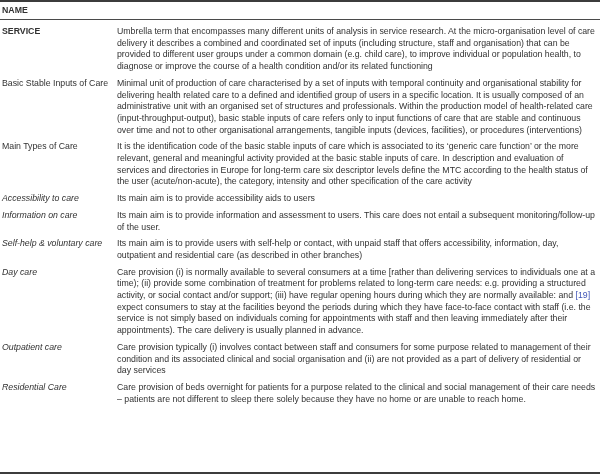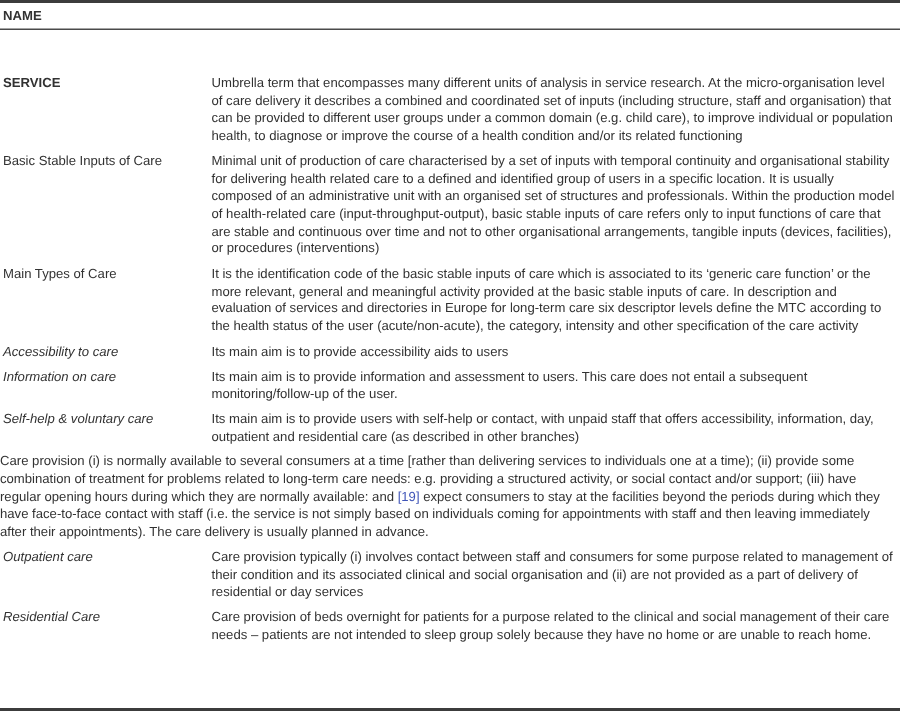--- a/index.html
+++ b/index.html
@@ -1,15 +1,15 @@
 <!DOCTYPE html>
 <html><head>
 <meta charset="utf-8">
 <style>
-  * { margin: 0; padding: 0; box-sizing: border-box; gap: 24px; }
+  * { margin: 0; padding: 0; box-sizing: border-box; }
   html, body {
     width: 600px; height: 474px;
     background: #ffffff;
     overflow: hidden;
     font-family: "Liberation Sans", sans-serif;
     font-size: 8.75px;
     color: #323232;
   }
   .table {
     width: 600px; height: 474px;
@@ -81,26 +81,27 @@
     <div class="cell-name style-italic">Information on care</div>
     <div class="cell-def"><span>Its main aim is to provide information and assessment to users. This care does not entail a subsequent monitoring/follow-up of the user.</span></div>
   </div>
 
   <div class="row">
     <div class="cell-name style-italic">Self-help &amp; voluntary care</div>
     <div class="cell-def"><span>Its main aim is to provide users with self-help or contact, with unpaid staff that offers accessibility, information, day, outpatient and residential care (as described in other branches)</span></div>
   </div>
 
   <div class="row">
+    <div class="cell-name style-italic">Day care</div>
     <div class="cell-def"><span>Care provision (i) is normally available to several consumers at a time [rather than delivering services to individuals one at a time); (ii) provide some combination of treatment for problems related to long-term care needs: e.g. providing a structured activity, or social contact and/or support; (iii) have regular opening hours during which they are normally available: and </span><a class="cite" style="color: rgb(64, 85, 184);">[19]</a><span> expect consumers to stay at the facilities beyond the periods during which they have face-to-face contact with staff (i.e. the service is not simply based on individuals coming for appointments with staff and then leaving immediately after their appointments). The care delivery is usually planned in advance.</span></div>
   </div>
 
   <div class="row">
     <div class="cell-name style-italic">Outpatient care</div>
     <div class="cell-def"><span>Care provision typically (i) involves contact between staff and consumers for some purpose related to management of their condition and its associated clinical and social organisation and (ii) are not provided as a part of delivery of residential or day services</span></div>
   </div>
 
   <div class="row">
     <div class="cell-name style-italic">Residential Care</div>
-    <div class="cell-def"><span>Care provision of beds overnight for patients for a purpose related to the clinical and social management of their care needs – patients are not intended to sleep group solely because they have no home or are unable to reach home.</span></div>
+    <div class="cell-def"><span>Care provision of beds overnight for patients for a purpose related to the clinical and social management of their care needs – patients are not different to sleep there solely because they have no home or are unable to reach home.</span></div>
   </div>
 </div>
 </div>
 
 </body></html>

